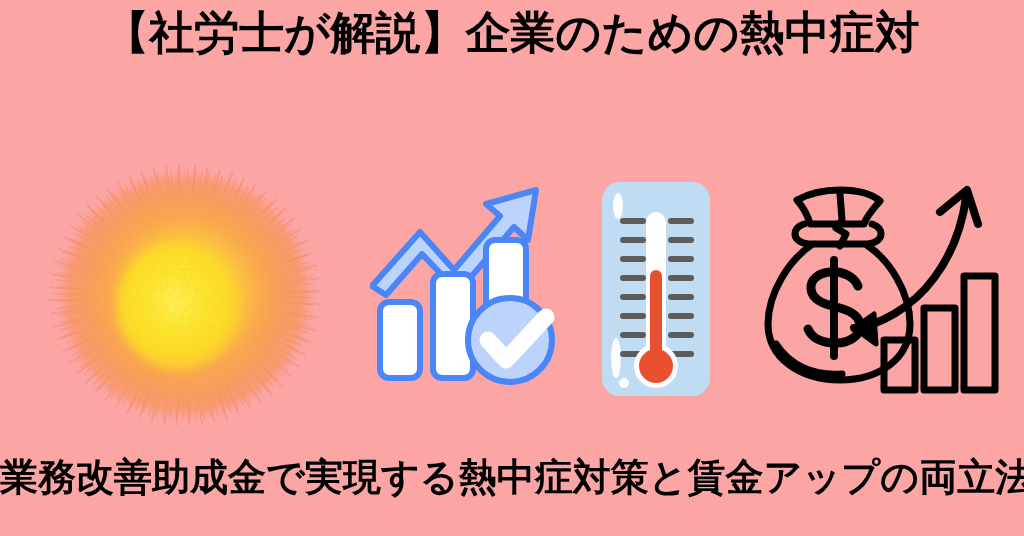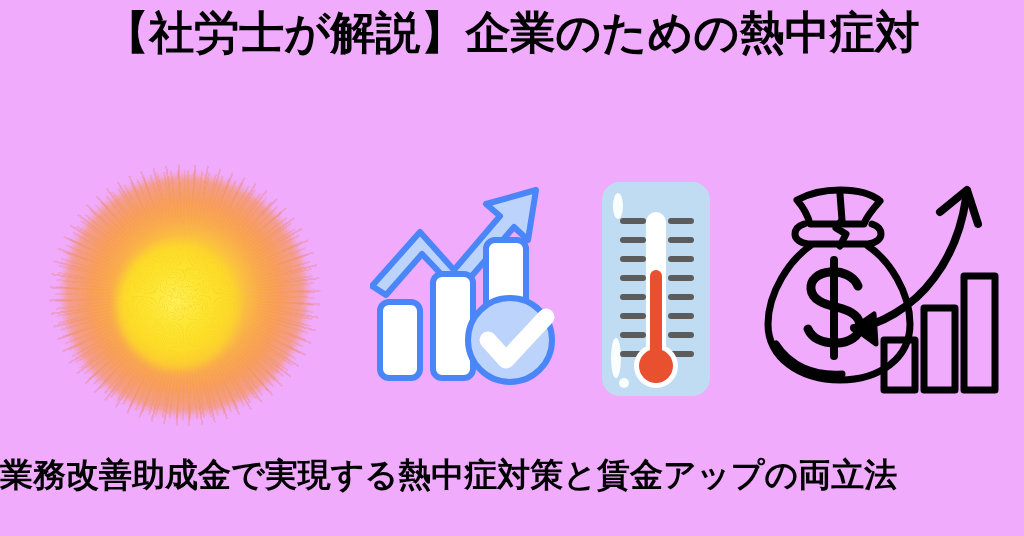--- a/index.html
+++ b/index.html
@@ -4,21 +4,21 @@
 <style>
   html, body {
     margin: 0;
     padding: 0;
     background: #ffffff;
   }
   .canvas {
     position: relative;
     width: 1024px;
     height: 536px;
-    background: #f0abfc;
+    background: #fca5a5;
     overflow: hidden;
     font-family: "Liberation Sans", "DejaVu Sans", sans-serif;
   }
 
   
   .title-block {
     position: absolute;
     left: 0;
     top: 6px;
     width: 1024px;
@@ -31,25 +31,25 @@
     padding: 0 18px;
     box-sizing: border-box;
   }
   .title-line { display: block; white-space: nowrap; }
 
   
   .subtitle-block {
     position: absolute;
     left: 0;
     top: 455px;
-    width: 824px;
+    width: 1024px;
     text-align: center;
     color: #000000;
     font-weight: 700;
-    font-size: 33px;
+    font-size: 38px;
     line-height: 1.2;
     white-space: nowrap;
   }
 
   
   .icon-strip {
     position: absolute;
     left: 0;
     top: 160px;
     width: 1024px;

